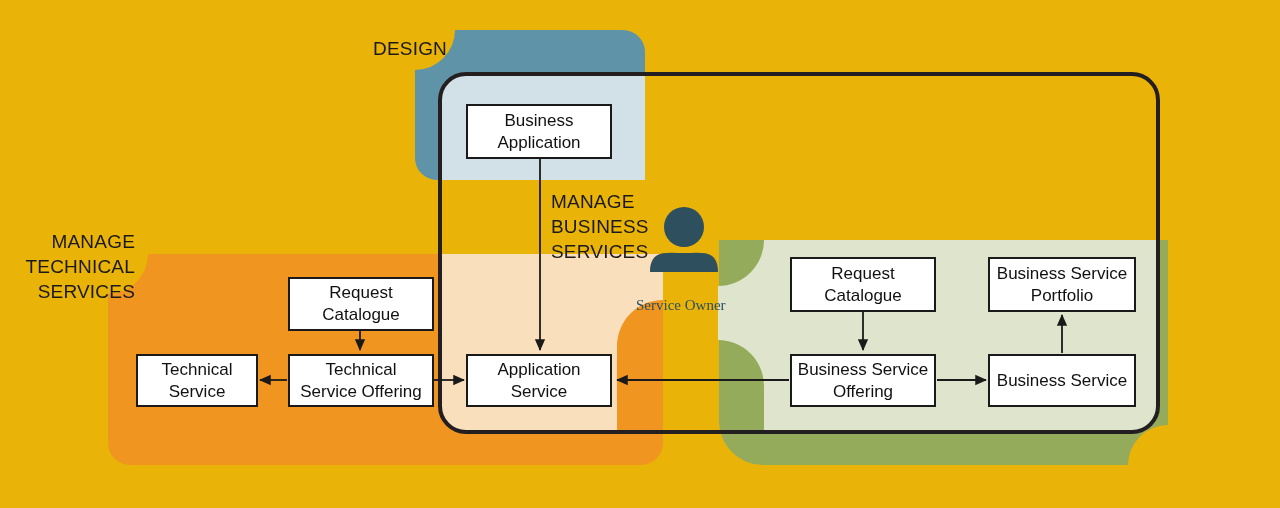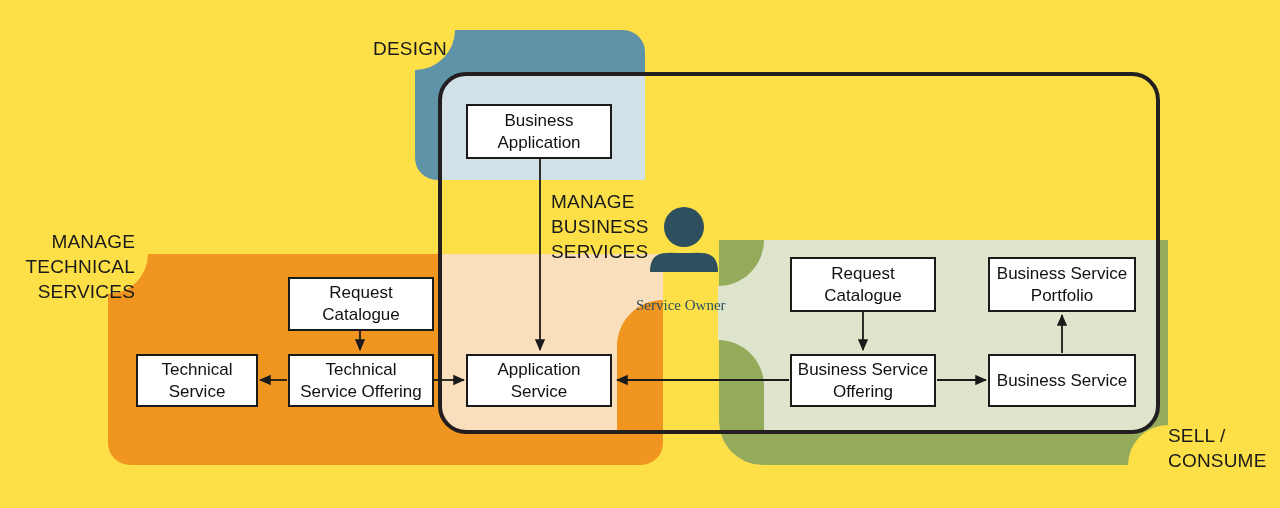--- a/index.html
+++ b/index.html
@@ -1,17 +1,17 @@
 <!DOCTYPE html>
 <html><head>
 <meta charset="utf-8">
 <style>
   html,body{margin:0;padding:0;background:#ffffff;}
   body{width:1280px;height:508px;font-family:"Liberation Sans",sans-serif;overflow:hidden;}
-  #stage{position:relative;width:1280px;height:508px;background:#fde047;}
+  #stage{position:relative;width:1280px;height:508px;background:#eab308;}
   #stage svg{position:absolute;left:0;top:0;}
   .zone-label{
     position:absolute;
     font-family:"Liberation Sans",sans-serif;
     font-size:19px;
     line-height:25px;
     color:#1a1a1a;
     letter-spacing:.2px;
     white-space:pre-line;
   }
@@ -135,22 +135,20 @@
   <div class="zone-label" style="left:373px; top:36px; text-align:left;">DESIGN</div>
 
   <div class="zone-label" style="left:0px; top:229px; width:135px; text-align:right;">MANAGE
 TECHNICAL
 SERVICES</div>
 
   <div class="zone-label" style="left:551px; top:189px; text-align:left;">MANAGE
 BUSINESS
 SERVICES</div>
 
-  <div class="zone-label" style="left:1168px; top:423px; text-align:left;">SELL /
-CONSUME</div>
 
   <div class="actor-caption" style="left:636px; top:297px;">Service Owner</div>
 
   <div class="node-box" style="left:466px; top:104px; width:146px; height:55px;">
     <span>Business
 Application</span>
   </div>
 
   <div class="node-box" style="left:288px; top:277px; width:146px; height:54px;">
     <span>Request

